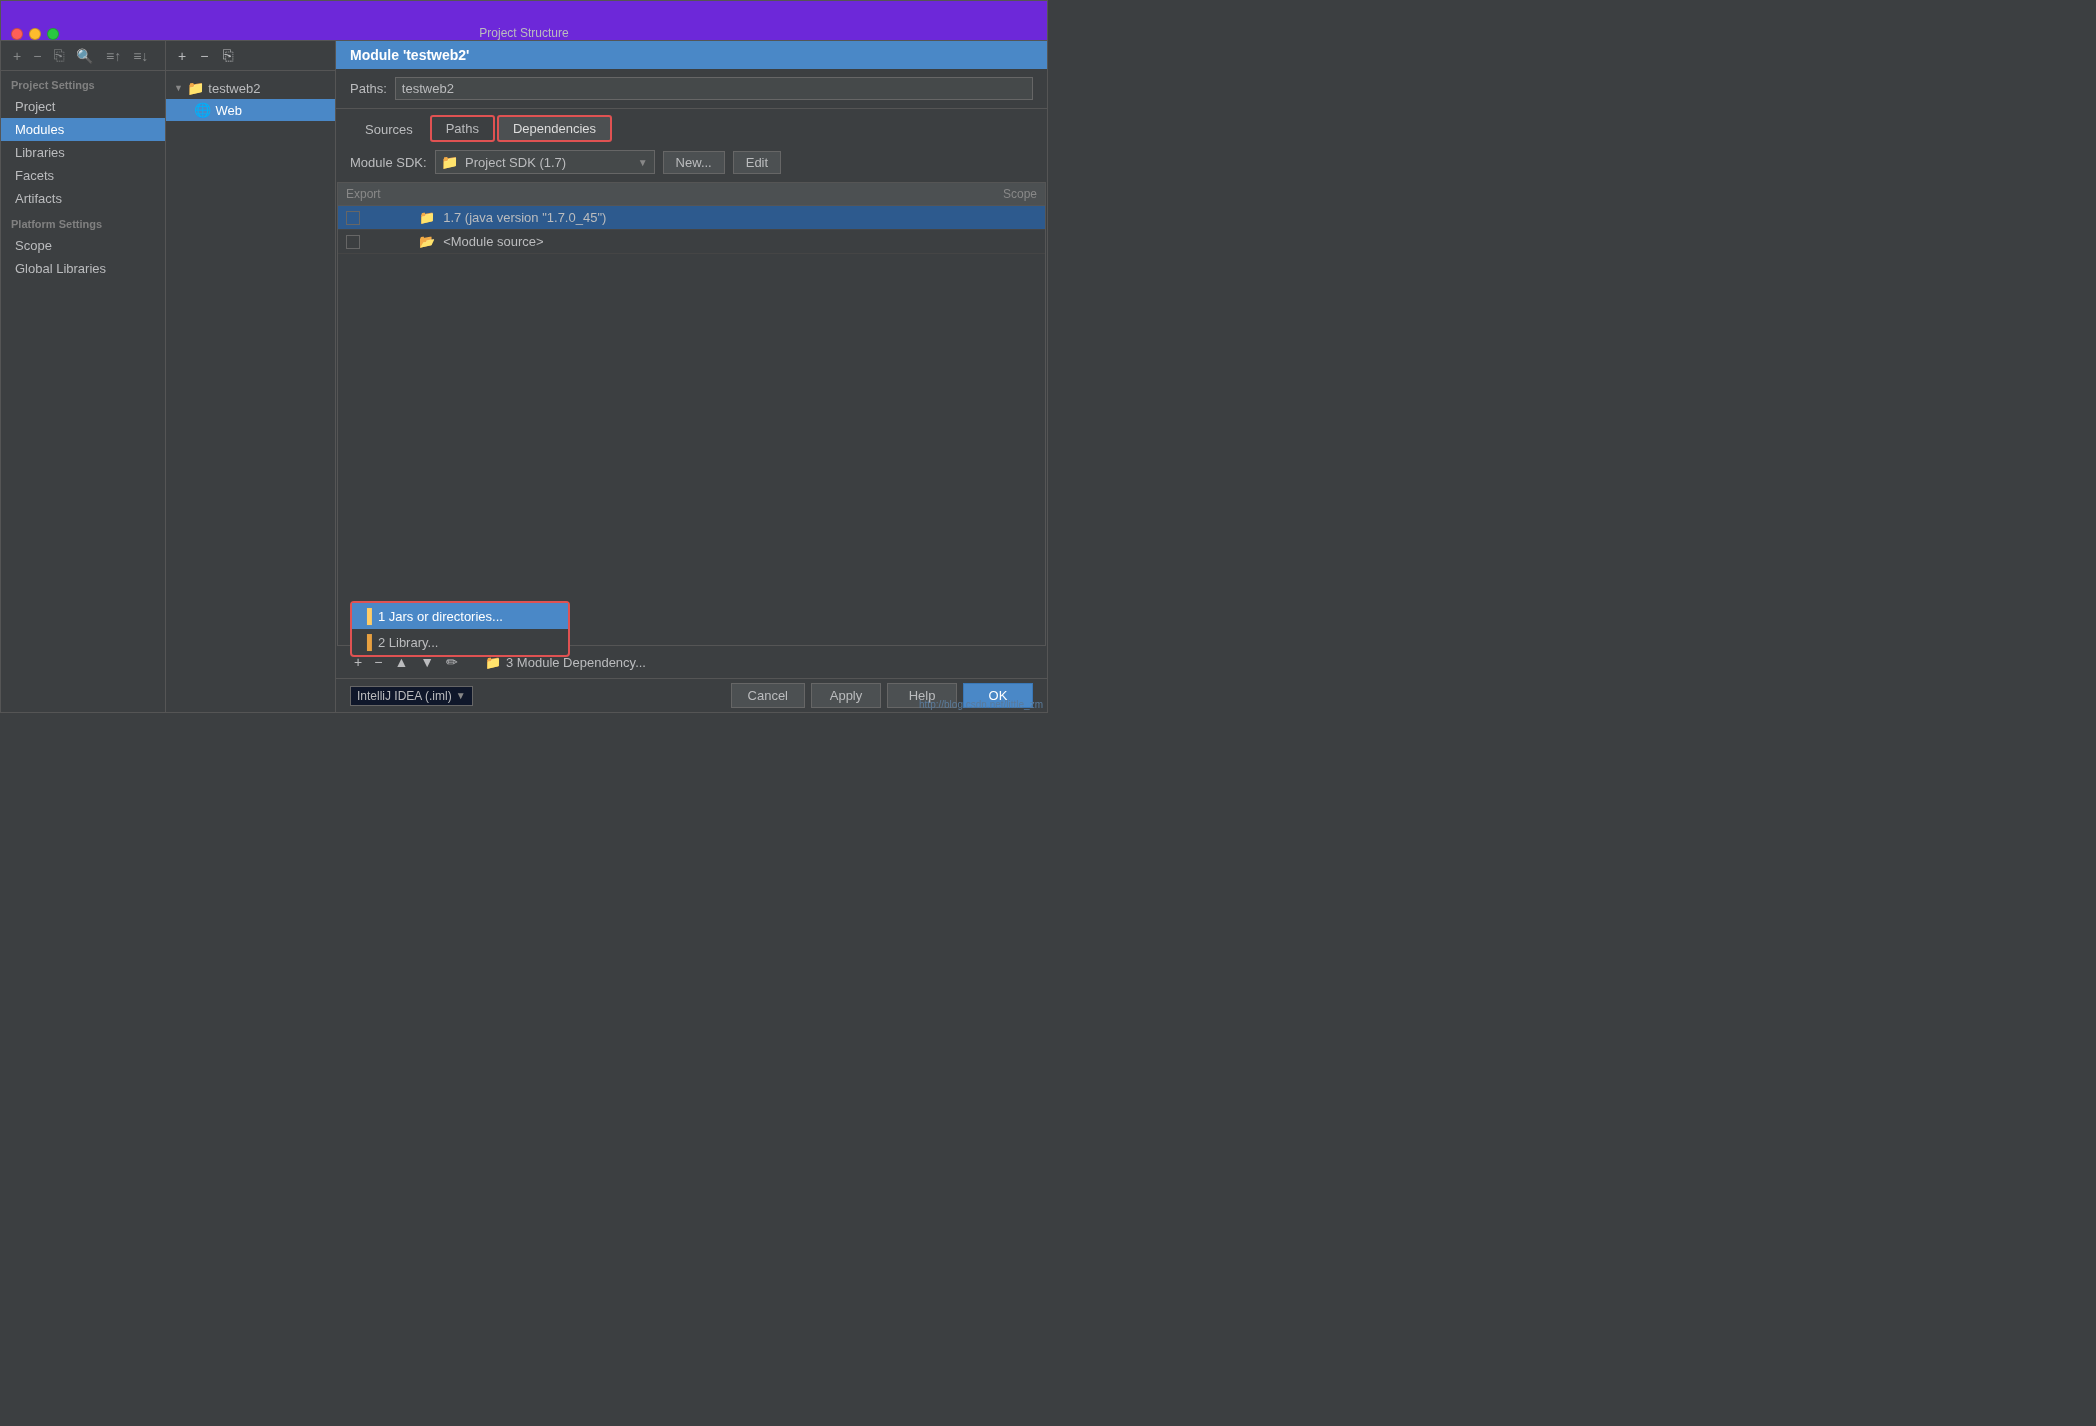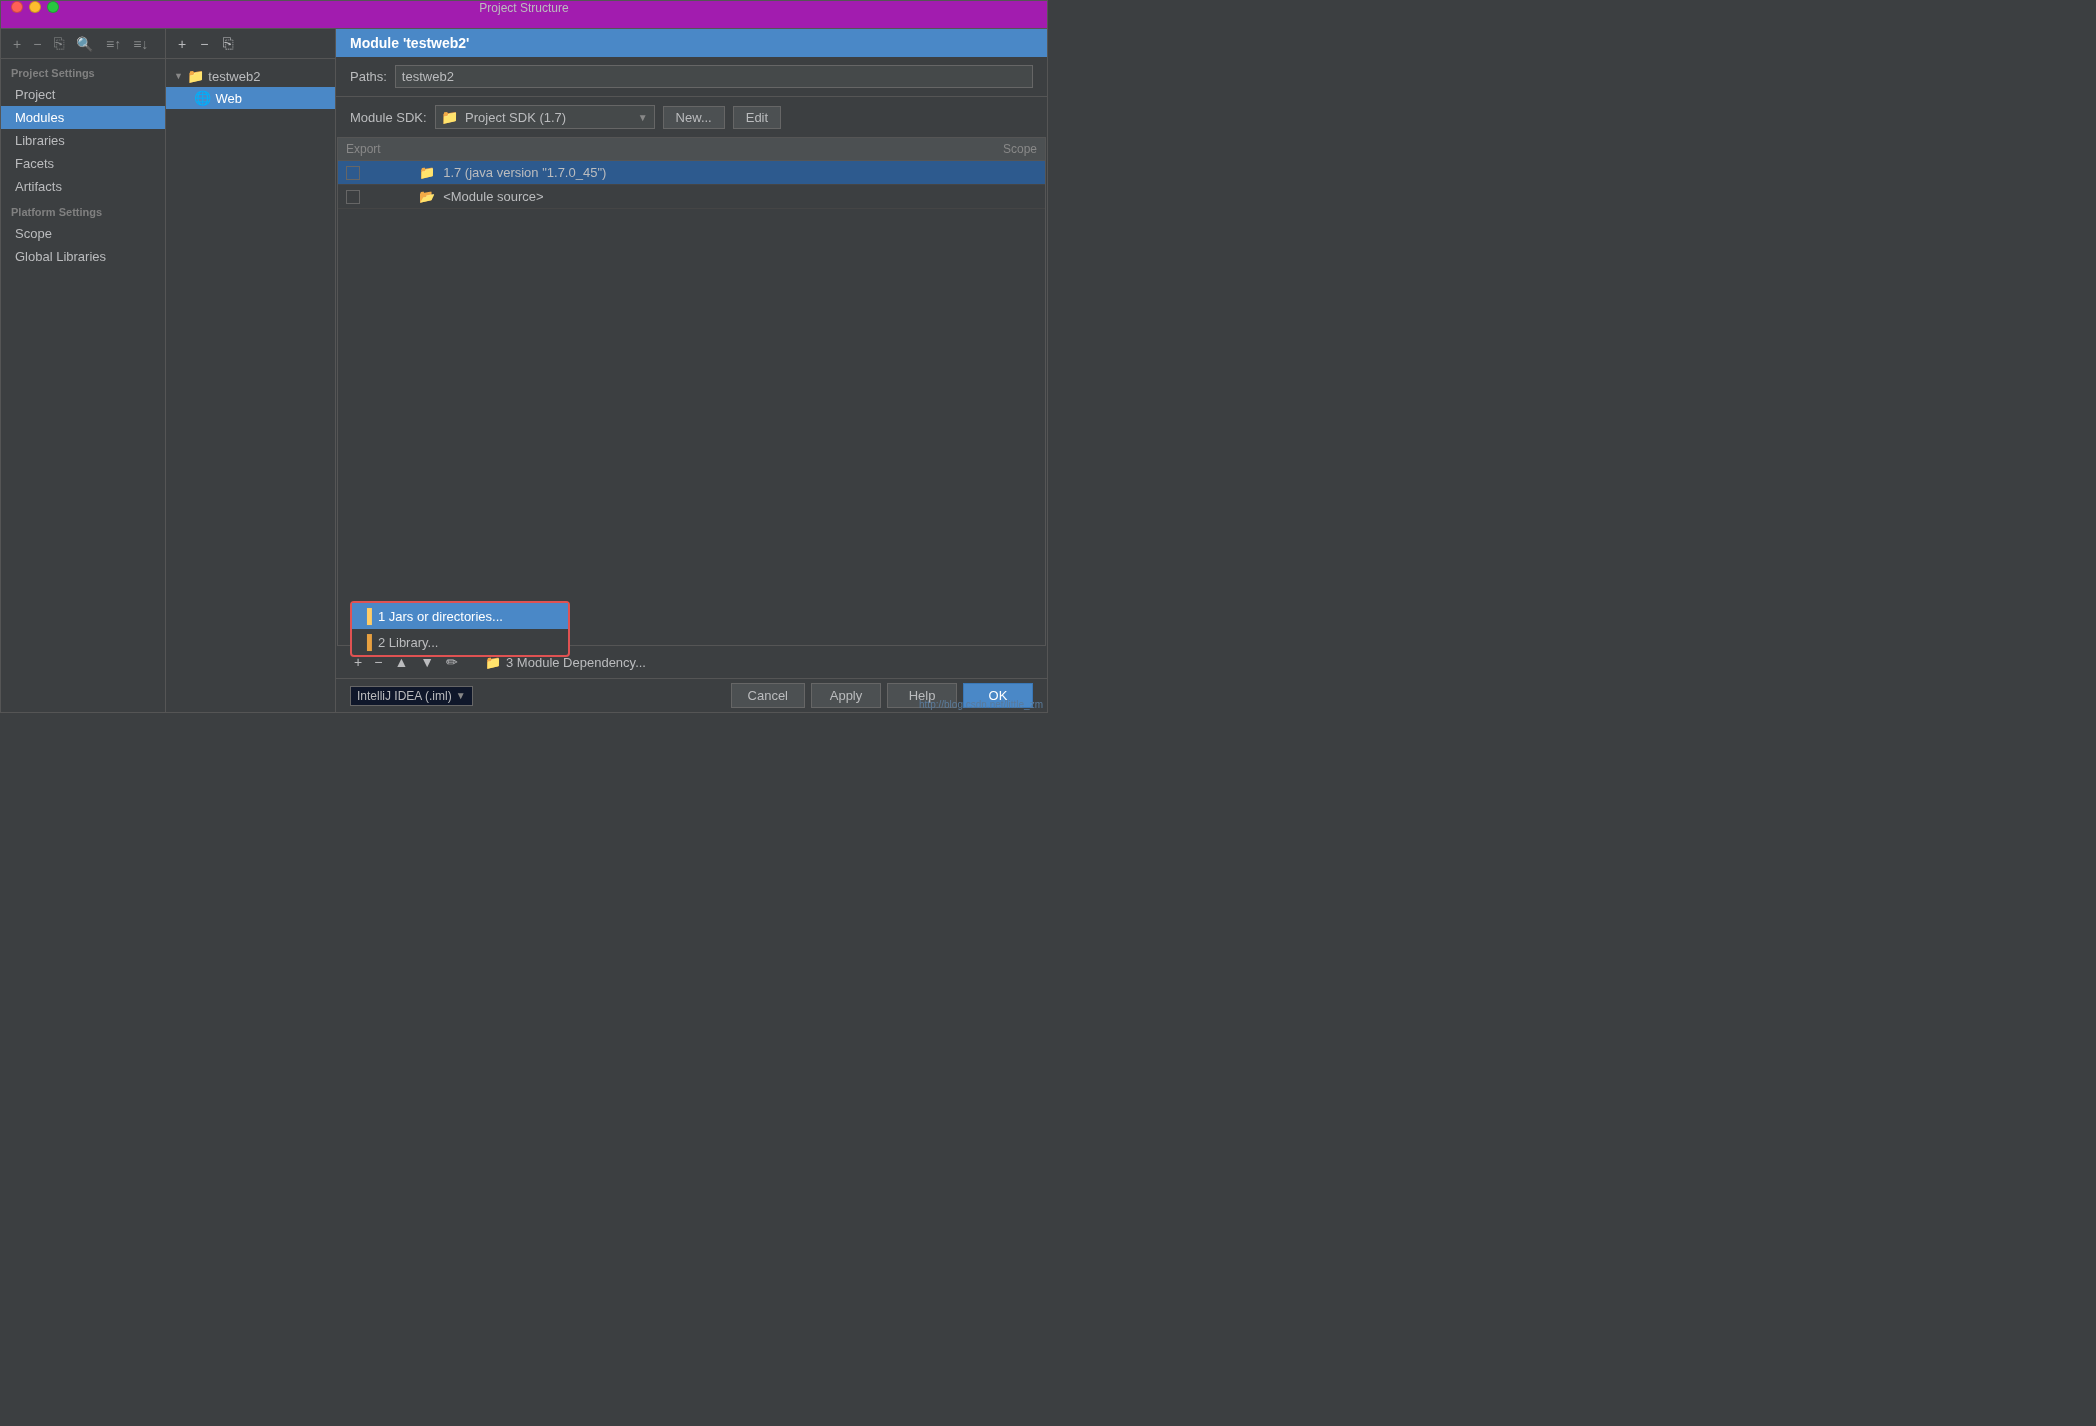--- a/index.html
+++ b/index.html
@@ -14,24 +14,24 @@
     }
     .window {
       width: 100%;
       height: 100%;
       display: flex;
       flex-direction: column;
       background: #3c3f41;
       border: 1px solid #555;
     }
     .title-bar {
-      background: #a21caf;
-      height: 28px;
-      display: flex;
-      align-items: flex-start;
+      background: #6d28d9;
+      height: 40px;
+      display: flex;
+      align-items: flex-end;
       justify-content: center;
       position: relative;
       border-bottom: 1px solid #555;
       flex-shrink: 0;
     }
     .title-bar-buttons {
       position: absolute;
       left: 10px;
       display: flex;
       gap: 6px;
@@ -481,20 +481,31 @@
 
     <div class="right-panel">
 
       <div class="right-header">Module 'testweb2'</div>
 
       <div class="name-row">
         <span class="name-label">Paths:</span>
         <input class="name-input" type="text" value="testweb2" style="">
       </div>
 
+      <div class="tabs-row">
+        <div class="tab">
+          <span>Sources</span>
+        </div>
+        <div class="tab" style="border: 2px solid #e05252; border-radius:3px; padding:4px 14px;">
+          <span>Paths</span>
+        </div>
+        <div class="tab active">
+          <span>Dependencies</span>
+        </div>
+      </div>
 
       <div class="sdk-row">
         <span class="sdk-label">Module SDK:</span>
         <div class="sdk-dropdown">
           <span class="sdk-dropdown-icon">📁</span>
           <span class="sdk-dropdown-text">Project SDK (1.7)</span>
           <span class="dropdown-arrow">▼</span>
         </div>
         <button class="sdk-btn">New...</button>
         <button class="sdk-btn">Edit</button>

